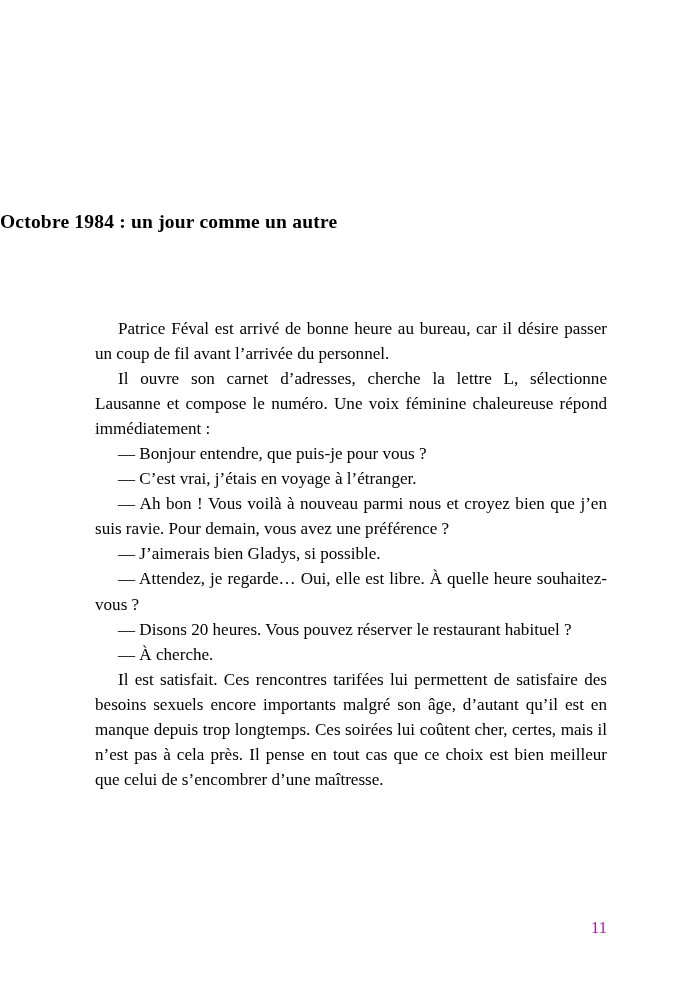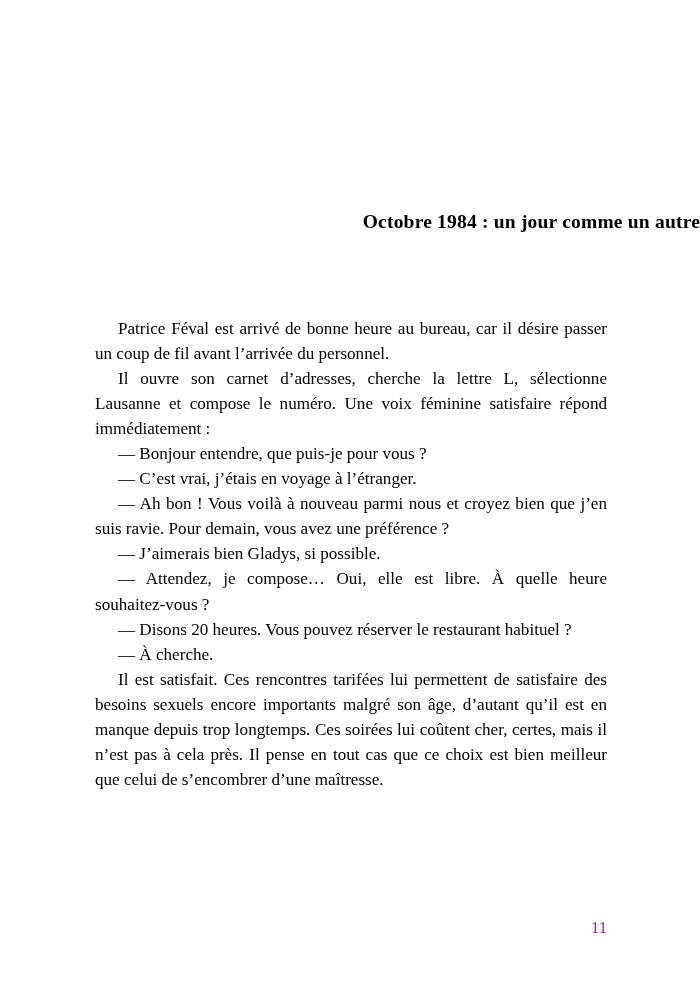--- a/index.html
+++ b/index.html
@@ -14,21 +14,21 @@
     background: #ffffff;
     overflow: hidden;
     font-family: "Liberation Serif", "DejaVu Serif", serif;
     color: #000000;
   }
   .chapter-title {
     position: absolute;
     left: 0;
     right: 0;
     top: 196px;
-    text-align: right;
+    text-align: left;
     font-size: 19.5px;
     font-weight: bold;
     letter-spacing: 0.2px;
     line-height: 26px;
     color: #000000;
   }
   .body-text {
     position: absolute;
     left: 95px;
     top: 316px;
@@ -60,26 +60,26 @@
 </style>
 </head>
 <body>
 
 <div class="page">
 
   <h1 class="chapter-title">Octobre 1984 : un jour comme un autre</h1>
 
   <div class="body-text">
     <p>Patrice Féval est arrivé de bonne heure au bureau, car il désire passer un coup de fil avant l’arrivée du personnel.</p>
-    <p>Il ouvre son carnet d’adresses, cherche la lettre L, sélectionne Lausanne et compose le numéro. Une voix féminine satisfaire répond immédiatement :</p>
+    <p>Il ouvre son carnet d’adresses, cherche la lettre L, sélectionne Lausanne et compose le numéro. Une voix féminine chaleureuse répond immédiatement :</p>
     <p class="dialogue">— Bonjour entendre, que puis-je pour vous ?</p>
     <p class="dialogue">— C’est vrai, j’étais en voyage à l’étranger.</p>
     <p class="dialogue">— Ah bon ! Vous voilà à nouveau parmi nous et croyez bien que j’en suis ravie. Pour demain, vous avez une préférence ?</p>
     <p class="dialogue">— J’aimerais bien Gladys, si possible.</p>
-    <p class="dialogue">— Attendez, je compose… Oui, elle est libre. À quelle heure souhaitez-vous ?</p>
+    <p class="dialogue">— Attendez, je regarde… Oui, elle est libre. À quelle heure souhaitez-vous ?</p>
     <p class="dialogue">— Disons 20 heures. Vous pouvez réserver le restaurant habituel ?</p>
     <p class="dialogue">— À cherche.</p>
     <p>Il est satisfait. Ces rencontres tarifées lui permettent de satisfaire des besoins sexuels encore importants malgré son âge, d’autant qu’il est en manque depuis trop longtemps. Ces soirées lui coûtent cher, certes, mais il n’est pas à cela près. Il pense en tout cas que ce choix est bien meilleur que celui de s’encombrer d’une maîtresse.</p>
   </div>
 
   <div class="page-number">11</div>
 
 </div>
 
 </body></html>

